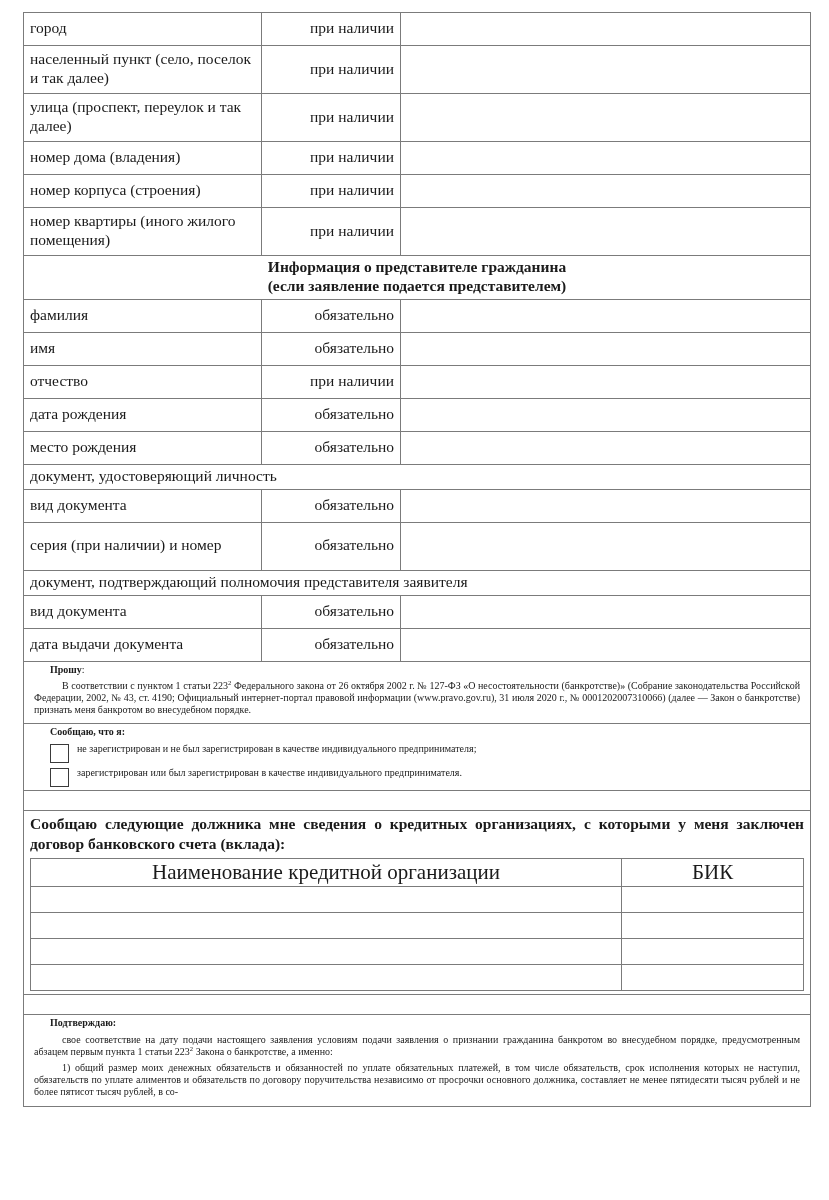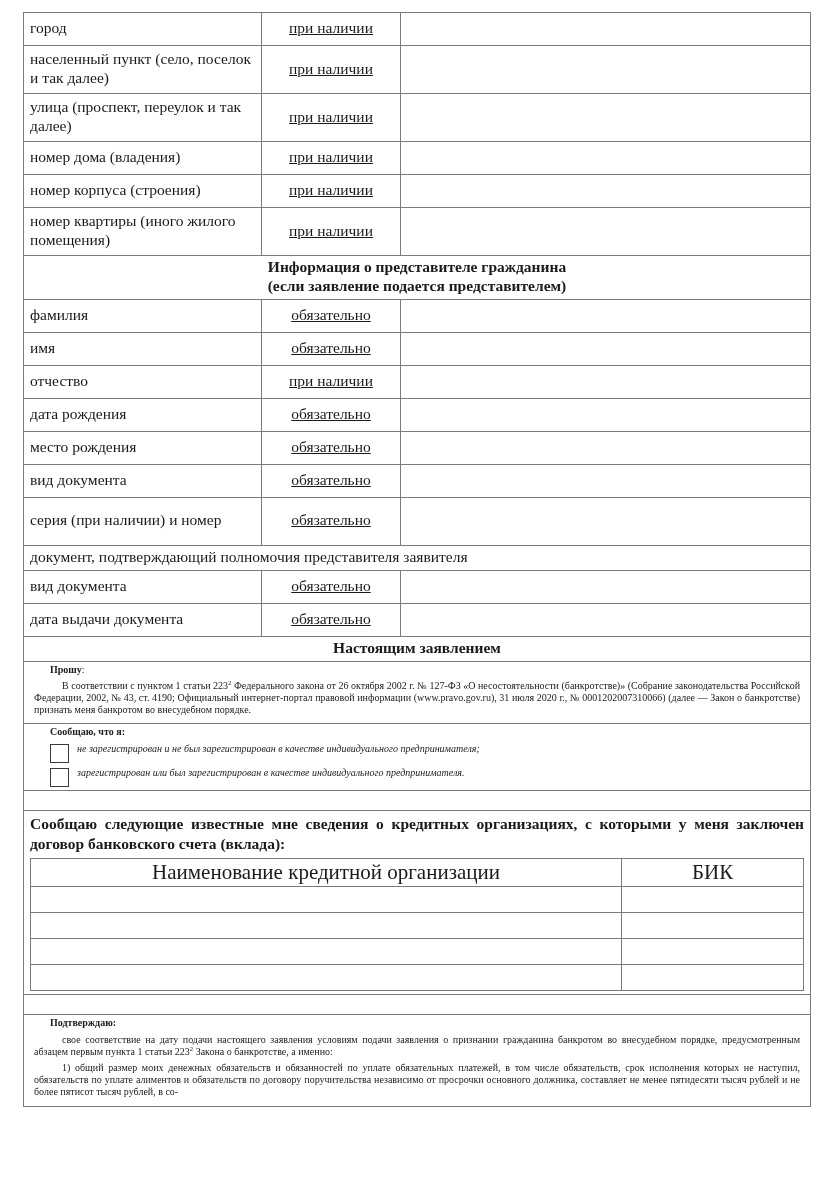--- a/index.html
+++ b/index.html
@@ -37,21 +37,21 @@
     line-height: 1.22;
     background: #fff;
   }
 
   
   col.c1 { width: 238px; }
   col.c2 { width: 139px; }
   col.c3 { width: 410px; }
 
   td.label   { text-align: left; }
-  td.req     { text-align: center; text-decoration: underline; }
+  td.req     { text-align: right; }
   td.fill    { }
 
   td.tall  { height: 42px; }
   td.short { height: 27px; }
 
   td.section-head {
     text-align: center;
     font-weight: bold;
     line-height: 1.25;
     padding: 5px 6px 6px 6px;
@@ -113,21 +113,20 @@
     border: 1px solid #3a3a3a;
     background: #fff;
     margin: 2px 8px 0 20px;
     box-sizing: border-box;
   }
   .cb-text {
     flex: 1 1 auto;
     text-align: justify;
     text-align-last: left;
     line-height: 1.3;
-    font-style: italic;
   }
 
   
   td.gap {
     height: 14px;
     border-left: 1px solid #7b7b7b;
     border-right: 1px solid #7b7b7b;
     border-top: 1px solid #7b7b7b;
     border-bottom: 1px solid #7b7b7b;
     padding: 0;
@@ -234,20 +233,23 @@
         <td class="req short">обязательно</td>
         <td class="fill short"></td>
       </tr>
       <tr>
         <td class="label short">место рождения</td>
         <td class="req short">обязательно</td>
         <td class="fill short"></td>
       </tr>
 
       <tr>
+        <td class="spanlabel" colspan="3">документ, удостоверяющий личность</td>
+      </tr>
+      <tr>
         <td class="label short">вид документа</td>
         <td class="req short">обязательно</td>
         <td class="fill short"></td>
       </tr>
       <tr>
         <td class="label tall">серия (при наличии) и номер</td>
         <td class="req tall">обязательно</td>
         <td class="fill tall"></td>
       </tr>
 
@@ -258,23 +260,20 @@
         <td class="label short">вид документа</td>
         <td class="req short">обязательно</td>
         <td class="fill short"></td>
       </tr>
       <tr>
         <td class="label short">дата выдачи документа</td>
         <td class="req short">обязательно</td>
         <td class="fill short"></td>
       </tr>
 
-      <tr>
-        <td class="center-bold" colspan="3">Настоящим заявлением</td>
-      </tr>
 
       <tr>
         <td class="prose" colspan="3">
           <p class="p-first"><span class="lead">Прошу</span><span>:</span></p>
           <p class="p-ind"><span>В соответствии с пунктом 1 статьи 223</span><sup>2</sup><span> Федерального закона от 26 октября 2002 г. № 127-ФЗ «О несостоятельности (банкротстве)» (Собрание законодательства Российской Федерации, 2002, № 43, ст. 4190; Официальный интернет-портал правовой информации (www.pravo.gov.ru), 31 июля 2020 г., № 0001202007310066) (далее — Закон о банкротстве) признать меня банкротом во внесудебном порядке.</span></p>
         </td>
       </tr>
 
       <tr>
         <td class="prose" colspan="3">
@@ -289,21 +288,21 @@
           </div>
         </td>
       </tr>
 
       <tr>
         <td class="gap" colspan="3"></td>
       </tr>
 
       <tr>
         <td class="banks-wrap" colspan="3">
-          <div class="banks-intro">Сообщаю следующие известные мне сведения о кредитных организациях, с которыми у меня заключен договор банковского счета (вклада):</div>
+          <div class="banks-intro">Сообщаю следующие должника мне сведения о кредитных организациях, с которыми у меня заключен договор банковского счета (вклада):</div>
           <table class="banks">
             <colgroup>
                 <col class="b1">
                 <col class="b2">
               </colgroup>
             <tbody>
               <tr>
                 <td class="bh">Наименование кредитной организации</td>
                 <td class="bh">БИК</td>
               </tr>

